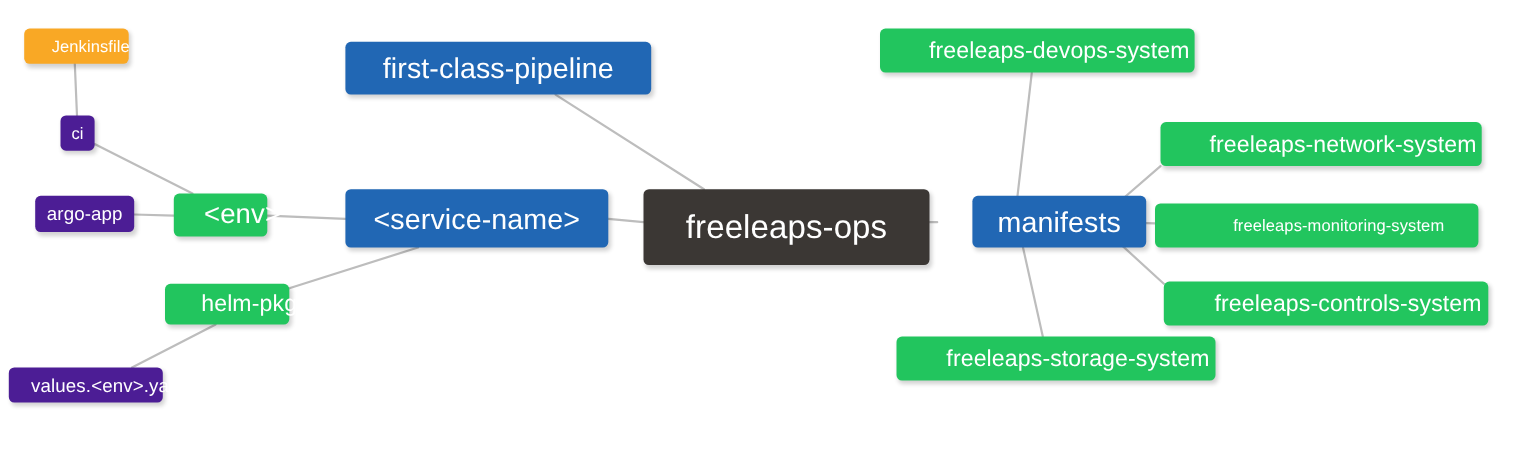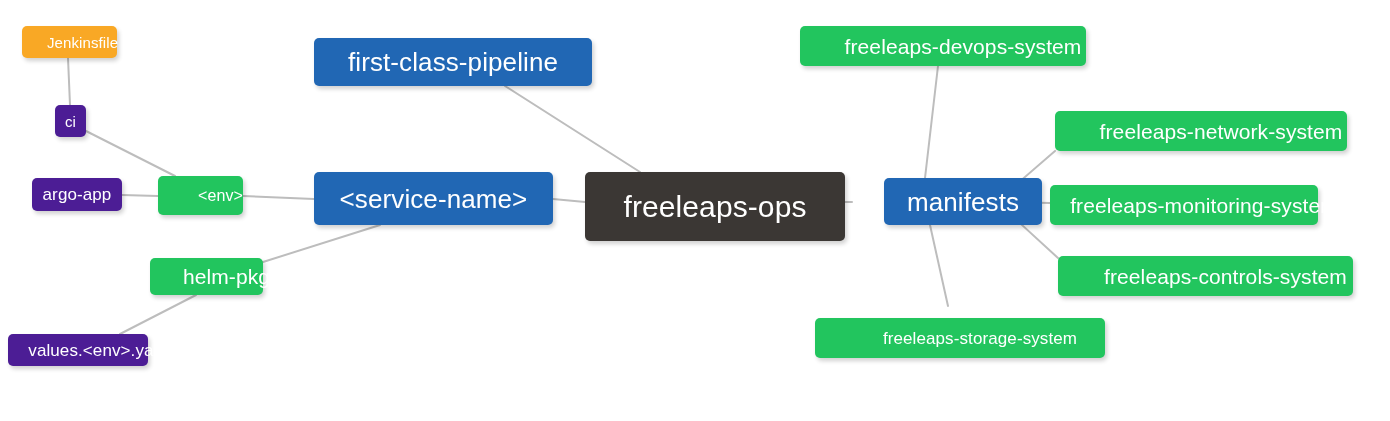--- a/index.html
+++ b/index.html
@@ -62,25 +62,25 @@
       <line x1="1055" y1="151" x2="1010" y2="190" stroke="#bdbdbd" stroke-width="2" stroke-linecap="round"></line>
       <line x1="1050" y1="203" x2="1010" y2="202" stroke="#bdbdbd" stroke-width="2" stroke-linecap="round"></line>
       <line x1="1058" y1="258" x2="1010" y2="214" stroke="#bdbdbd" stroke-width="2" stroke-linecap="round"></line>
       <line x1="948" y1="306" x2="930" y2="225" stroke="#bdbdbd" stroke-width="2" stroke-linecap="round"></line>
     </svg>
   <div id="node-layer">
       <div class="node n-root" style="left: 585px; top: 172px; width: 260px; height: 69px; font-size: 30px;">freeleaps-ops</div>
       <div class="node n-blue" style="left: 314px; top: 172px; width: 239px; height: 53px; font-size: 26px;">&lt;service-name&gt;</div>
       <div class="node n-blue" style="left: 852px; top: 178px; width: 158px; height: 47px; font-size: 26px; margin-left: 32px;">manifests</div>
       <div class="node n-blue" style="left: 314px; top: 38px; width: 278px; height: 48px; font-size: 26px;">first-class-pipeline</div>
-      <div class="node n-green" style="left: 158px; top: 176px; width: 85px; height: 39px; font-size: 16px;">&lt;env&gt;</div>
+      <div class="node n-green" style="left: 158px; top: 176px; width: 85px; height: 39px; font-size: 25px;">&lt;env&gt;</div>
       <div class="node n-green" style="left: 150px; top: 258px; width: 113px; height: 37px; font-size: 21px; text-align: center;">helm-pkg</div>
       <div class="node n-red" style="left: 55px; top: 105px; width: 31px; height: 32px; font-size: 15px;">ci</div>
       <div class="node n-red" style="left: 32px; top: 178px; width: 90px; height: 33px; font-size: 17px;">argo-app</div>
       <div class="node n-orange" style="left: 22px; top: 26px; width: 95px; height: 32px; font-size: 15px;">Jenkinsfile</div>
       <div class="node n-red" style="left: 8px; top: 334px; width: 140px; height: 32px; font-size: 17px; padding-left: 44px;">values.&lt;env&gt;.yaml</div>
       <div class="node n-green" style="left: 800px; top: 26px; width: 286px; height: 40px; font-size: 21px;">freeleaps-devops-system</div>
       <div class="node n-green" style="left: 1055px; top: 111px; width: 292px; height: 40px; font-size: 21px;">freeleaps-network-system</div>
-      <div class="node n-green" style="left: 1050px; top: 185px; width: 268px; height: 40px; font-size: 21px;">freeleaps-monitoring-system</div>
+      <div class="node n-green" style="left: 1050px; top: 185px; width: 294px; height: 40px; font-size: 15px;">freeleaps-monitoring-system</div>
       <div class="node n-green" style="left: 1058px; top: 256px; width: 295px; height: 40px; font-size: 21px;">freeleaps-controls-system</div>
-      <div class="node n-green" style="left: 815px; top: 306px; width: 290px; height: 40px; font-size: 17px; margin-top: 12px;">freeleaps-storage-system</div>
+      <div class="node n-green" style="left: 815px; top: 306px; width: 290px; height: 40px; font-size: 21px;">freeleaps-storage-system</div>
     </div>
 </div>
 
 </body></html>

